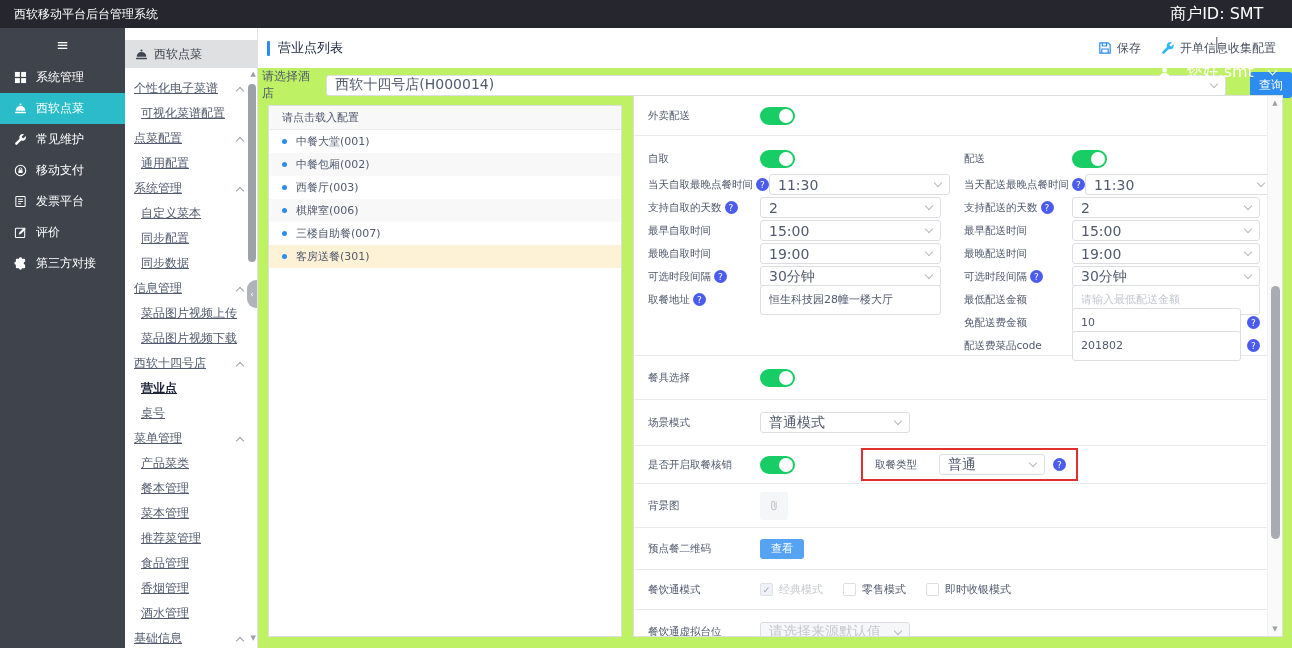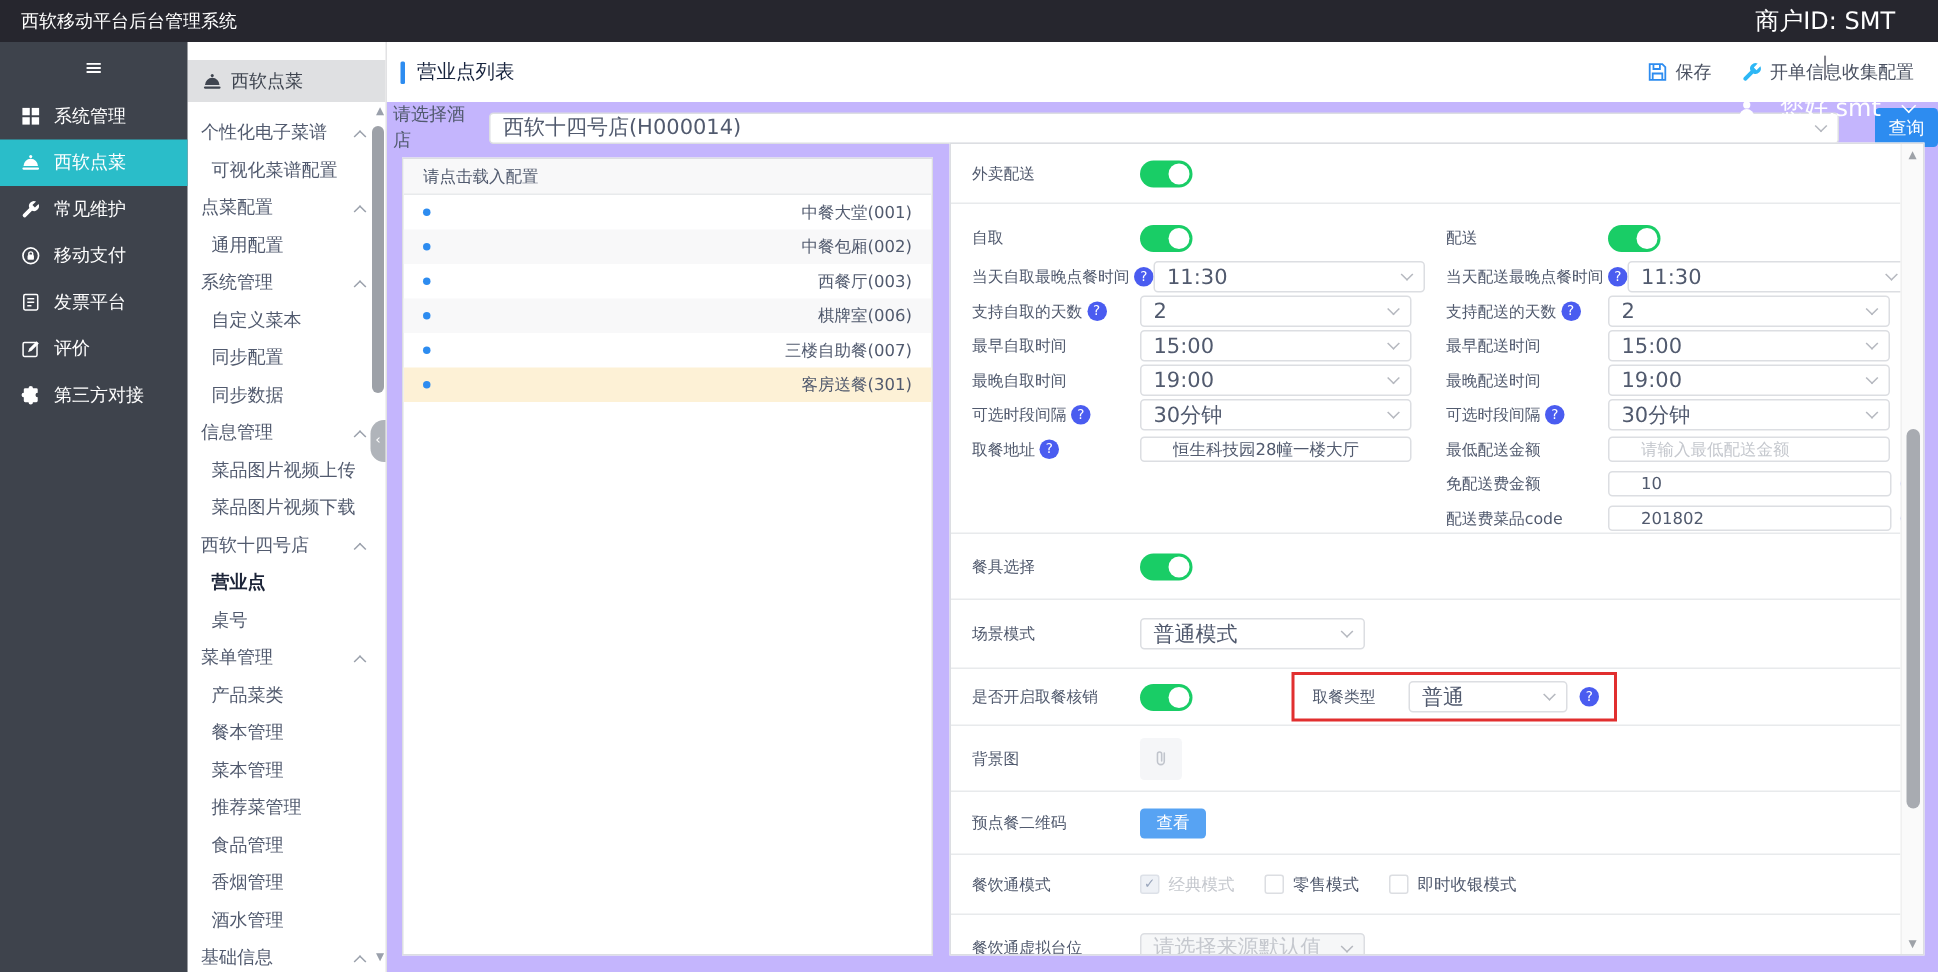--- a/index.html
+++ b/index.html
@@ -23,52 +23,52 @@
   .nav-item.active { background:#2abdc9; }
   .nav-ic { width:14px; height:14px; display:flex; align-items:center; justify-content:center; flex:0 0 14px; }
   .nav-ic svg { width:13px; height:13px; }
 
   
   .submenu { position:absolute; top:28px; left:125px; bottom:0; width:133px; background:#fff; border-right:1px solid #e2e2e4; z-index:9; }
   .submenu-header { margin-top:12px; height:28px; background:#dfe0e2; display:flex; align-items:center; gap:6px;
                     padding:0 10px; color:#3f4550; font-size:12px; }
   .submenu-header svg { width:13px; height:13px; }
   .sm-list { padding-top:8px; }
-  .sm-item { height:25px; display:flex; align-items:center; padding-left:9px; padding-right:14px; font-size:12px; color:#515a6e; cursor:pointer; white-space:nowrap; }
+  .sm-item { height:25px; display:flex; align-items:center; padding-left:9px; padding-right:14px; font-size:12px; color:#515a6e; cursor:pointer; white-space:nowrap;text-decoration:underline; }
   .sm-child { padding-left:16px; }
   .sm-group { color:#515a6e; }
   .caret-up { width:6px; height:6px; border-left:1.2px solid #9aa0ab; border-top:1.2px solid #9aa0ab;
               transform:rotate(45deg); margin-left:auto; margin-top:4px; }
   .sm-active { font-weight:bold; color:#1c2438; }
   .sm-scroll-up { position:absolute; top:42px; right:1px; color:#9aa0ab; font-size:7px; }
   .sm-scroll-dn { position:absolute; bottom:6px; right:1px; color:#9aa0ab; font-size:7px; }
   .sm-thumb { position:absolute; top:56px; right:1px; width:8px; height:178px; background:#9da1a8; border-radius:4px; }
   .collapse-tab { position:absolute; top:252px; right:0; width:10px; height:28px; background:#b0b4ba;
                   border-radius:9px 0 0 9px; display:flex; align-items:center; justify-content:center;
                   color:#fff; font-size:9px; cursor:pointer; }
 
   
-  .main { position:absolute; top:28px; left:258px; right:0; bottom:0; background:#c4b5fd; }
+  .main { position:absolute; top:28px; left:258px; right:0; bottom:0; background:#bef264; }
   .main-title { height:40px; background:#fff; display:flex; align-items:center; justify-content:space-between; padding:0 16px 0 9px; }
   .title-left { display:flex; align-items:center; gap:8px; font-size:13px; color:#17233d; }
   .accent { width:3px; height:15px; background:#2d8cf0; border-radius:1px; }
   .title-actions { display:flex; align-items:center; gap:20px; font-size:12px; color:#495060; }
   .action { display:flex; align-items:center; gap:5px; cursor:pointer; }
   .action svg { width:14px; height:14px; }
 
   .filter-row { height:34px; display:flex; align-items:center; padding-left:4px; }
   .hotel-select { width:166px; height:26px; margin-left:12px; }
   .btn-query { margin-left:24px; width:48px; height:26px; background:#2d8cf0; border:none; border-radius:3px;
                color:#fff; font-size:12px; font-family:inherit; cursor:pointer; }
 
   
   .list-panel { position:absolute; left:10px; top:77px; width:354px; bottom:11px; background:#fff; border:1px solid #dcdee2; overflow:hidden; }
   .list-header { height:24px; background:#f8f8f9; border-bottom:1px solid #e8eaec; display:flex; align-items:center;
                  padding:0 13px; font-size:11px; color:#515a6e; }
-  .list-item { height:23px; display:flex; align-items:center; gap:9px; padding:0 13px; font-size:11px; cursor:pointer;justify-content:space-between; }
+  .list-item { height:23px; display:flex; align-items:center; gap:9px; padding:0 13px; font-size:11px; cursor:pointer; }
   .list-item.stripe { background:#f8f8f9; }
   .list-item.selected { background:#fdf1d6; }
   .dot { width:5px; height:5px; border-radius:50%; background:#2d8cf0; flex:0 0 5px; }
 
   
   .form-panel { position:absolute; left:375px; top:67px; right:9px; bottom:11px; background:#fff; border:1px solid #dcdee2; overflow:hidden; }
   .form-content { position:absolute; inset:0 15px 0 0; }
   .form-row { display:flex; align-items:center; padding:0 14px; border-bottom:1px solid #e8eaec; }
   .h40{height:40px} .h42{height:42px} .h44{height:44px} .h46{height:46px} .h38{height:38px} .noborder{border-bottom:none}
   .flabel { flex:0 0 112px; display:flex; align-items:center; gap:3px; font-size:10.5px; color:#515a6e; white-space:nowrap; }
@@ -87,21 +87,21 @@
   .toggle::after { content:""; position:absolute; top:2px; right:2px; width:14px; height:14px; border-radius:50%; background:#fff; }
 
   .help { width:13px; height:13px; border-radius:50%; background:#4a5cf0; color:#fff; font-size:9px;
           display:inline-flex; align-items:center; justify-content:center; flex:0 0 13px; cursor:pointer; }
 
   .select { height:21px; border:1px solid #dcdee2; border-radius:3px; background:#fff; display:flex; align-items:center;
             padding:0 8px; font-size:14px; color:#515a6e; width:100%; cursor:pointer; }
   .chev { width:6px; height:6px; border-right:1.2px solid #b5b8bf; border-bottom:1.2px solid #b5b8bf;
           transform:rotate(45deg); margin-left:auto; margin-top:-3px; flex:0 0 6px; }
   .select.disabled { background:#f6f7f8; color:#c5c8ce; cursor:not-allowed; }
-  .tinput { height:17px; border:1px solid #dcdee2; border-radius:3px; padding:0 21px; font-size:11px; color:#515a6e;
+  .tinput { height:30px; border:1px solid #dcdee2; border-radius:3px; padding:0 8px; font-size:11px; color:#515a6e;
             width:100%; font-family:inherit; outline:none; }
   .tinput::placeholder { color:#c5c8ce; }
   .grow { flex:1 1 auto; width:auto; }
 
   .redbox { display:flex; align-items:center; border:2px solid #e12f2f; padding:4px 10px 4px 12px; margin-left:66px; gap:8px; }
   .rb-label { font-size:10.5px; white-space:nowrap; margin-right:14px; }
   .w106 { width:106px; flex:0 0 106px; }
   .w150 { width:150px; flex:0 0 150px;align-items:center; }
 
   .attach-btn { width:28px; height:28px; background:#f5f6f8; border:none; border-radius:3px;

